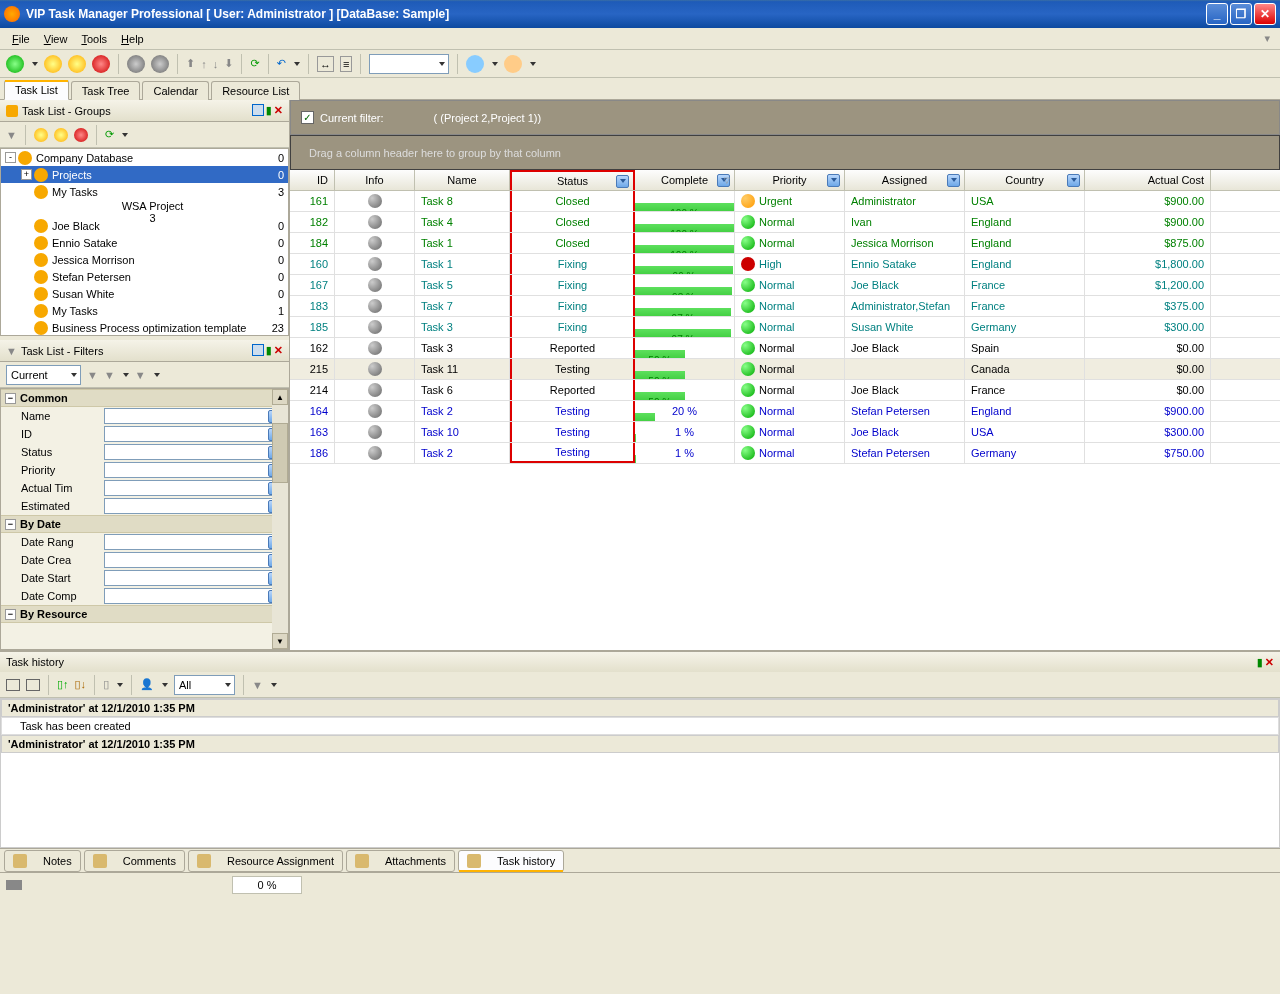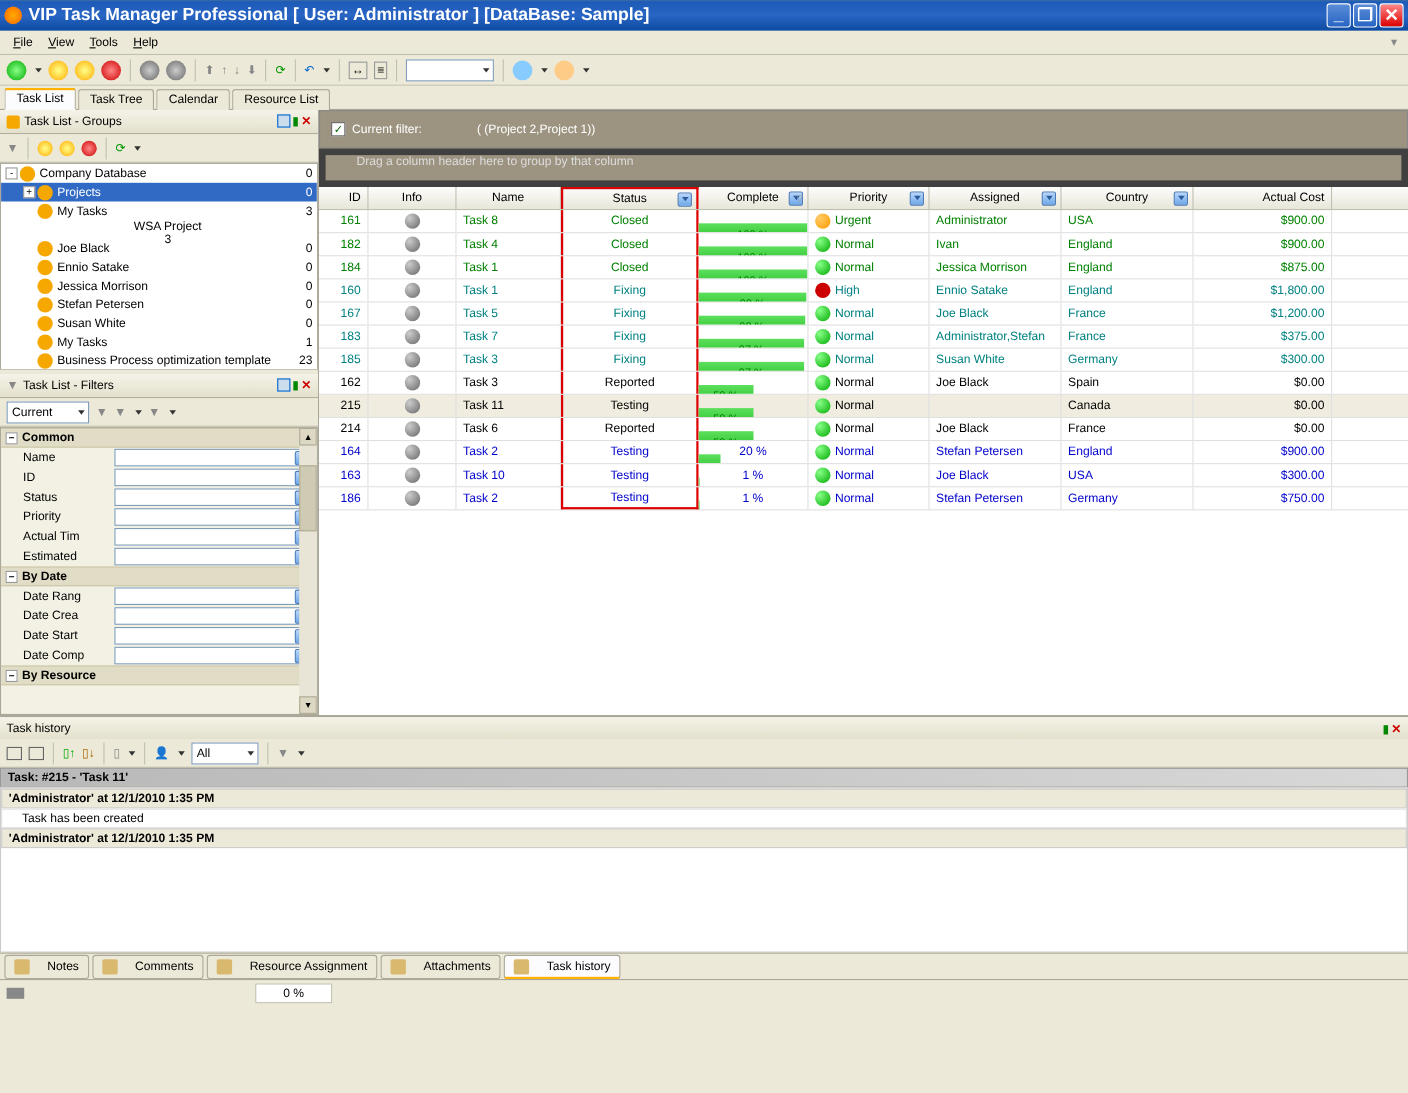--- a/index.html
+++ b/index.html
@@ -1,18 +1,18 @@
 <!DOCTYPE html>
 <html><head>
 <meta charset="utf-8">
 <style>
 * { box-sizing: border-box; margin: 0; padding: 0; }
 body { font-family: Tahoma, sans-serif; font-size: 11px; background: #ece9d8; width: 1280px; height: 994px; overflow: hidden; color: #000; }
 
-.titlebar { background: linear-gradient(to bottom, #3a6ea5, #1e5bb8 6%, #2865c4 50%, #0d4aa0); color: #fff; height: 28px; display: flex; align-items: center; padding: 0 4px; font-weight: bold; font-size: 16px; }
+.titlebar { background: linear-gradient(to bottom, #3a6ea5, #1e5bb8 6%, #2865c4 50%, #0d4aa0); color: #fff; height: 28px; display: flex; align-items: center; padding: 0 4px; font-weight: bold; font-size: 12px; }
 .titlebar-ico { width: 16px; height: 16px; background: radial-gradient(circle,#ffaa00,#ff6600); border-radius: 50%; margin-right: 6px; }
 .titlebar-text { flex: 1; }
 .win-btns { display: flex; gap: 2px; }
 .win-btn { width: 22px; height: 22px; border: 1px solid #fff; border-radius: 3px; display: flex; align-items: center; justify-content: center; color: #fff; font-weight: bold; }
 .win-btn.close { background: linear-gradient(to bottom,#f88,#d00); }
 .win-btn.minmax { background: linear-gradient(to bottom,#5a8dd8,#2865c4); }
 
 .menubar { background: #ece9d8; height: 22px; display: flex; align-items: center; padding: 0 6px; border-bottom: 1px solid #c0c0b0; gap: 2px; }
 .menu-item { padding: 2px 6px; cursor: default; }
 .menu-item u { text-decoration: underline; }
@@ -54,21 +54,21 @@
 .filter-row { display: flex; align-items: center; padding: 2px 4px 2px 20px; height: 18px; }
 .filter-label { flex: 1; }
 .filter-combo { width: 180px; height: 16px; border: 1px solid #7f9db9; background: #fff; display: flex; justify-content: flex-end; align-items: center; padding-right: 2px; }
 .scrollbar { position: absolute; right: 0; top: 0; width: 16px; height: 100%; background: #e8e5d6; }
 .scroll-thumb { background: #cfcab3; border: 1px solid #b0ab94; height: 60px; margin-top: 18px; }
 .scroll-arrow { height: 16px; background: #ddd8c4; border: 1px solid #b0ab94; display: flex; align-items: center; justify-content: center; font-size: 8px; }
 
 .grid-panel { flex: 1; display: flex; flex-direction: column; background: #fff; }
 .filter-bar { background: #9c9480; color: #fff; height: 35px; display: flex; align-items: center; padding: 0 10px; border: 1px solid #888; }
 .filter-chk { width: 13px; height: 13px; background: #fff; border: 1px solid #666; margin-right: 6px; display: flex; align-items: center; justify-content: center; color: #060; font-size: 10px; }
-.group-bar { background: #9c9480; color: #ddd; height: 35px; display: flex; padding: 0 28px; border: 6px solid #404040; }
+.group-bar { background: #9c9480; color: #ddd; height: 35px; display: flex; align-items: center; padding: 0 18px; border: 1px solid #404040; }
 
 .grid { flex: 1; overflow: auto; }
 .grid-header { display: flex; background: linear-gradient(to bottom,#fdfdfd,#e8e6d8); border-bottom: 1px solid #c0c0b0; }
 .gh-cell { border-right: 1px solid #c0c0b0; padding: 3px 6px; text-align: center; display: flex; align-items: center; justify-content: center; position: relative; }
 .gh-chev { position: absolute; right: 4px; width: 13px; height: 13px; background: linear-gradient(to bottom,#b8d6fb,#6ea8e8); border: 1px solid #4a7ab8; border-radius: 2px; display: flex; align-items: center; justify-content: center; }
 .gh-chev::after { content: ""; width: 0; height: 0; border-left: 3px solid transparent; border-right: 3px solid transparent; border-top: 4px solid #2a5a9a; }
 .grid-row { display: flex; border-bottom: 1px solid #e0e0e0; height: 21px; }
 .grid-row.sel { background: #f0ede0; }
 .g-cell { border-right: 1px solid #e0e0e0; padding: 2px 6px; display: flex; align-items: center; overflow: hidden; white-space: nowrap; }
 .col-id { width: 45px; justify-content: flex-end; }
@@ -638,21 +638,20 @@
     <span style="color:#888">👤</span>
       <span class="chev"></span>
     <span class="tb-combo" style="width:61px;padding-left:4px">
         <span>All</span>
         <span class="chev" style="margin-left:auto;margin-right:3px"></span>
       </span>
     <span class="tb-sep"></span>
     <span style="color:#888">▼</span>
       <span class="chev"></span>
   </div>
-  <div class="history-title">Task: #215 - 'Task 11'</div>
   <div class="history-body" id="history-body">
       <div class="history-item-hdr">'Administrator' at 12/1/2010 1:35 PM</div>
       <div class="history-item-body">Task has been created</div>
       <div class="history-item-hdr">'Administrator' at 12/1/2010 1:35 PM</div>
     </div>
 </div>
 
 <div class="bottom-tabs" id="bottom-tabs">
     <div class="btab">
       <span class="btab-ico" style="background:#d9b96e;border-radius:2px"></span>

